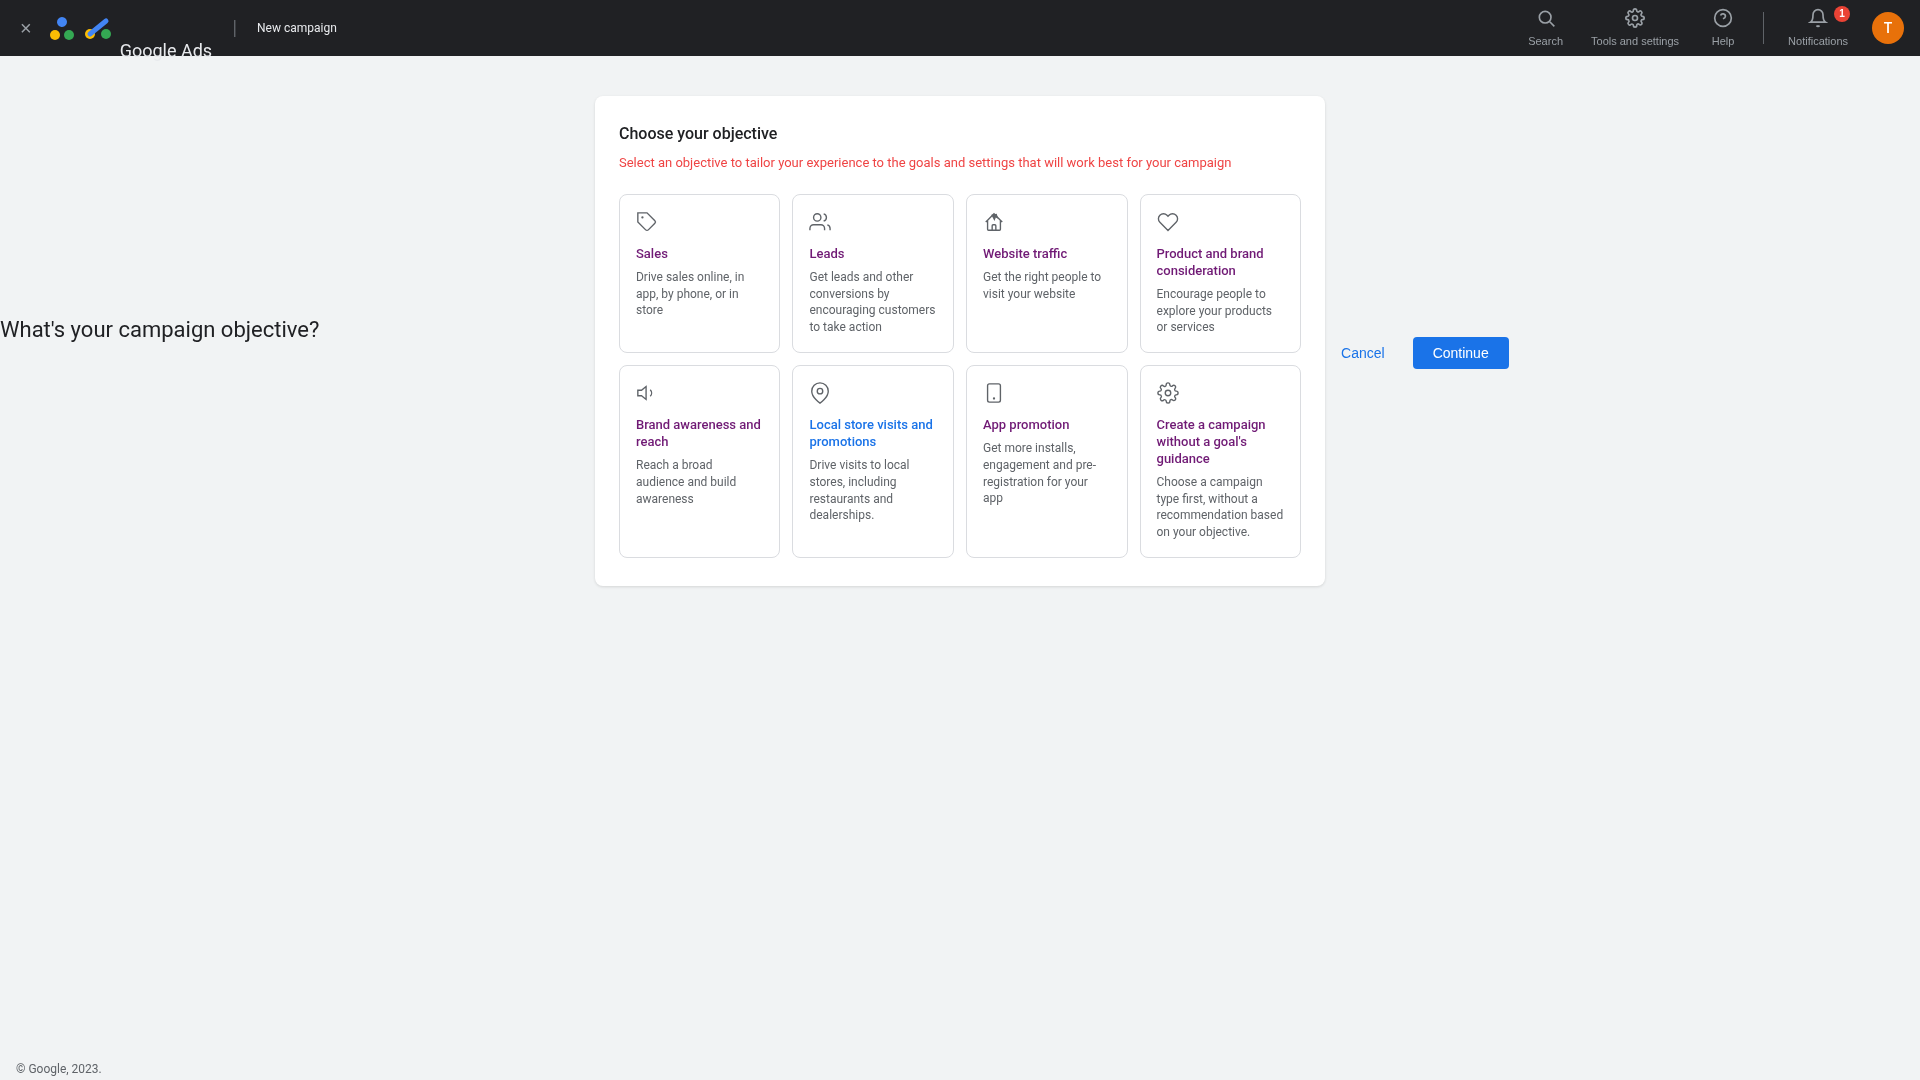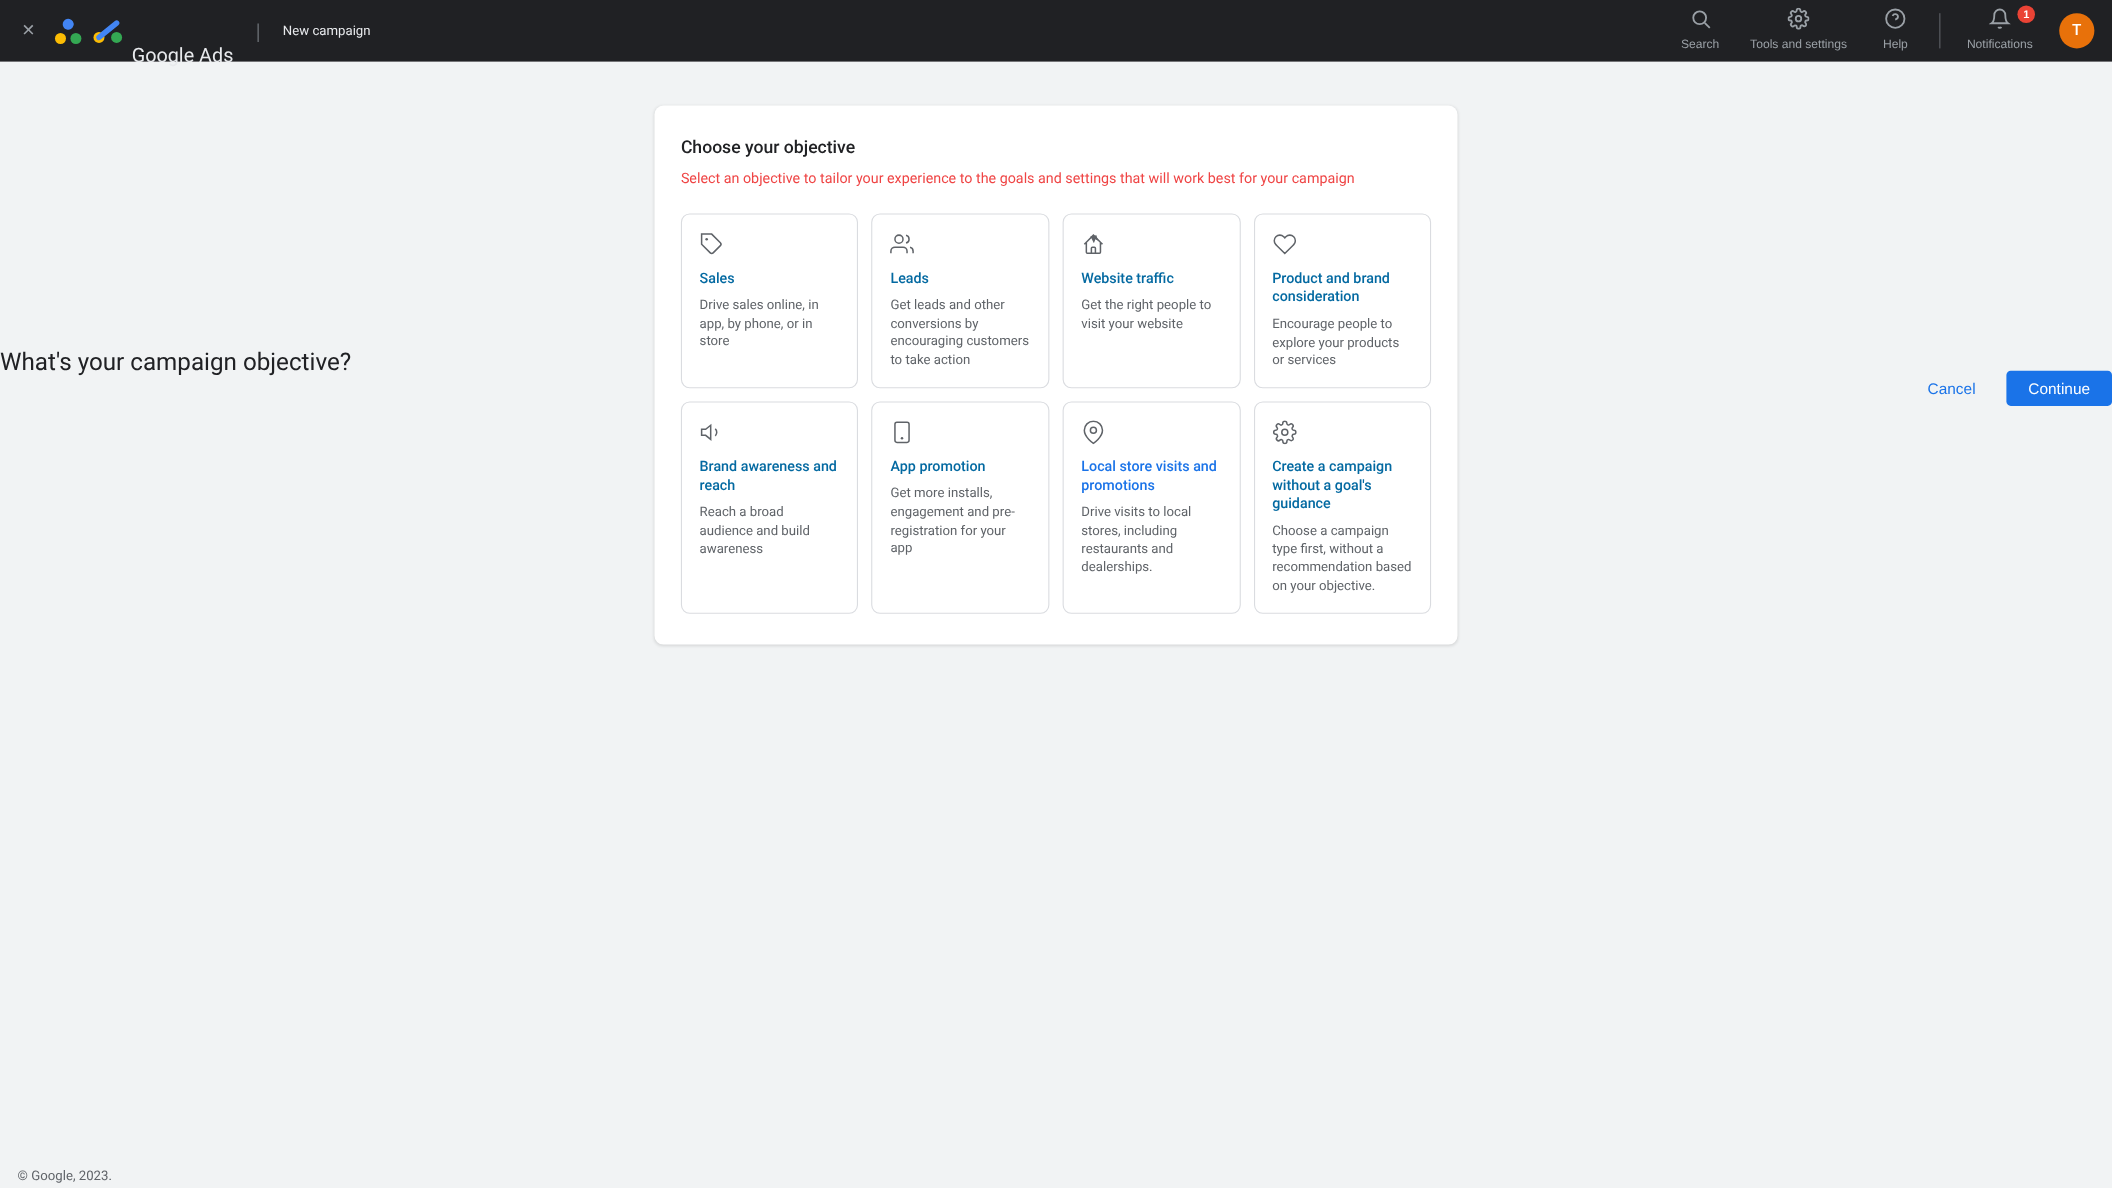--- a/index.html
+++ b/index.html
@@ -176,37 +176,37 @@
     }
     .objective-icon {
       font-size: 20px;
       color: #5f6368;
       margin-bottom: 10px;
       line-height: 1;
     }
     .objective-title {
       font-size: 13px;
       font-weight: 500;
-      color: #0369a1;
+      color: #701a75;
       margin-bottom: 6px;
       line-height: 1.3;
     }
     .objective-desc {
       font-size: 12px;
       color: #5f6368;
       line-height: 1.4;
     }
     .objective-card.local-store .objective-title {
       color: #1a73e8;
     }
 
     
     .actions-row {
       display: flex;
-      justify-content: flex-end;
+      justify-content: flex-start;
       align-items: center;
       gap: 12px;
       margin-top: 24px;
       width: 820px;
       max-width: 95vw;
     }
     .btn-cancel {
       background: none;
       border: none;
       color: #1a73e8;
@@ -365,40 +365,40 @@
         <div class="objective-icon">
           <svg width="22" height="22" viewBox="0 0 24 24" fill="none" stroke="#5f6368" stroke-width="1.5">
             <polygon points="11 5 6 9 2 9 2 15 6 15 11 19 11 5"></polygon>
             <path d="M15.54 8.46a5 5 0 010 7.07"></path>
           </svg>
         </div>
         <div class="objective-title">Brand awareness and reach</div>
         <div class="objective-desc">Reach a broad audience and build awareness</div>
       </div>
 
+      <div class="objective-card local-store">
+        <div class="objective-icon">
+          <svg width="22" height="22" viewBox="0 0 24 24" fill="none" stroke="#5f6368" stroke-width="1.5">
+            <path d="M21 10c0 7-9 13-9 13s-9-6-9-13a9 9 0 0118 0z"></path>
+            <circle cx="12" cy="10" r="3"></circle>
+          </svg>
+        </div>
+        <div class="objective-title" style="color:#1a73e8;">Local store visits and promotions</div>
+        <div class="objective-desc">Drive visits to local stores, including restaurants and dealerships.</div>
+      </div>
+
       <div class="objective-card">
         <div class="objective-icon">
           <svg width="22" height="22" viewBox="0 0 24 24" fill="none" stroke="#5f6368" stroke-width="1.5">
             <rect x="5" y="2" width="14" height="20" rx="2" ry="2"></rect>
             <line x1="12" y1="18" x2="12.01" y2="18" stroke-width="2.5" stroke-linecap="round"></line>
           </svg>
         </div>
         <div class="objective-title">App promotion</div>
         <div class="objective-desc">Get more installs, engagement and pre-registration for your app</div>
-      </div>
-
-      <div class="objective-card local-store">
-        <div class="objective-icon">
-          <svg width="22" height="22" viewBox="0 0 24 24" fill="none" stroke="#5f6368" stroke-width="1.5">
-            <path d="M21 10c0 7-9 13-9 13s-9-6-9-13a9 9 0 0118 0z"></path>
-            <circle cx="12" cy="10" r="3"></circle>
-          </svg>
-        </div>
-        <div class="objective-title" style="color:#1a73e8;">Local store visits and promotions</div>
-        <div class="objective-desc">Drive visits to local stores, including restaurants and dealerships.</div>
       </div>
 
       <div class="objective-card">
         <div class="objective-icon">
           <svg width="22" height="22" viewBox="0 0 24 24" fill="none" stroke="#5f6368" stroke-width="1.5">
             <circle cx="12" cy="12" r="3"></circle>
             <path d="M19.4 15a1.65 1.65 0 00.33 1.82l.06.06a2 2 0 010 2.83 2 2 0 01-2.83 0l-.06-.06a1.65 1.65 0 00-1.82-.33 1.65 1.65 0 00-1 1.51V21a2 2 0 01-4 0v-.09A1.65 1.65 0 009 19.4a1.65 1.65 0 00-1.82.33l-.06.06a2 2 0 01-2.83-2.83l.06-.06A1.65 1.65 0 004.68 15a1.65 1.65 0 00-1.51-1H3a2 2 0 010-4h.09A1.65 1.65 0 004.6 9a1.65 1.65 0 00-.33-1.82l-.06-.06a2 2 0 012.83-2.83l.06.06A1.65 1.65 0 009 4.68a1.65 1.65 0 001-1.51V3a2 2 0 014 0v.09a1.65 1.65 0 001 1.51 1.65 1.65 0 001.82-.33l.06-.06a2 2 0 012.83 2.83l-.06.06A1.65 1.65 0 0019.4 9a1.65 1.65 0 001.51 1H21a2 2 0 010 4h-.09a1.65 1.65 0 00-1.51 1z"></path>
           </svg>
         </div>
         <div class="objective-title">Create a campaign without a goal's guidance</div>

